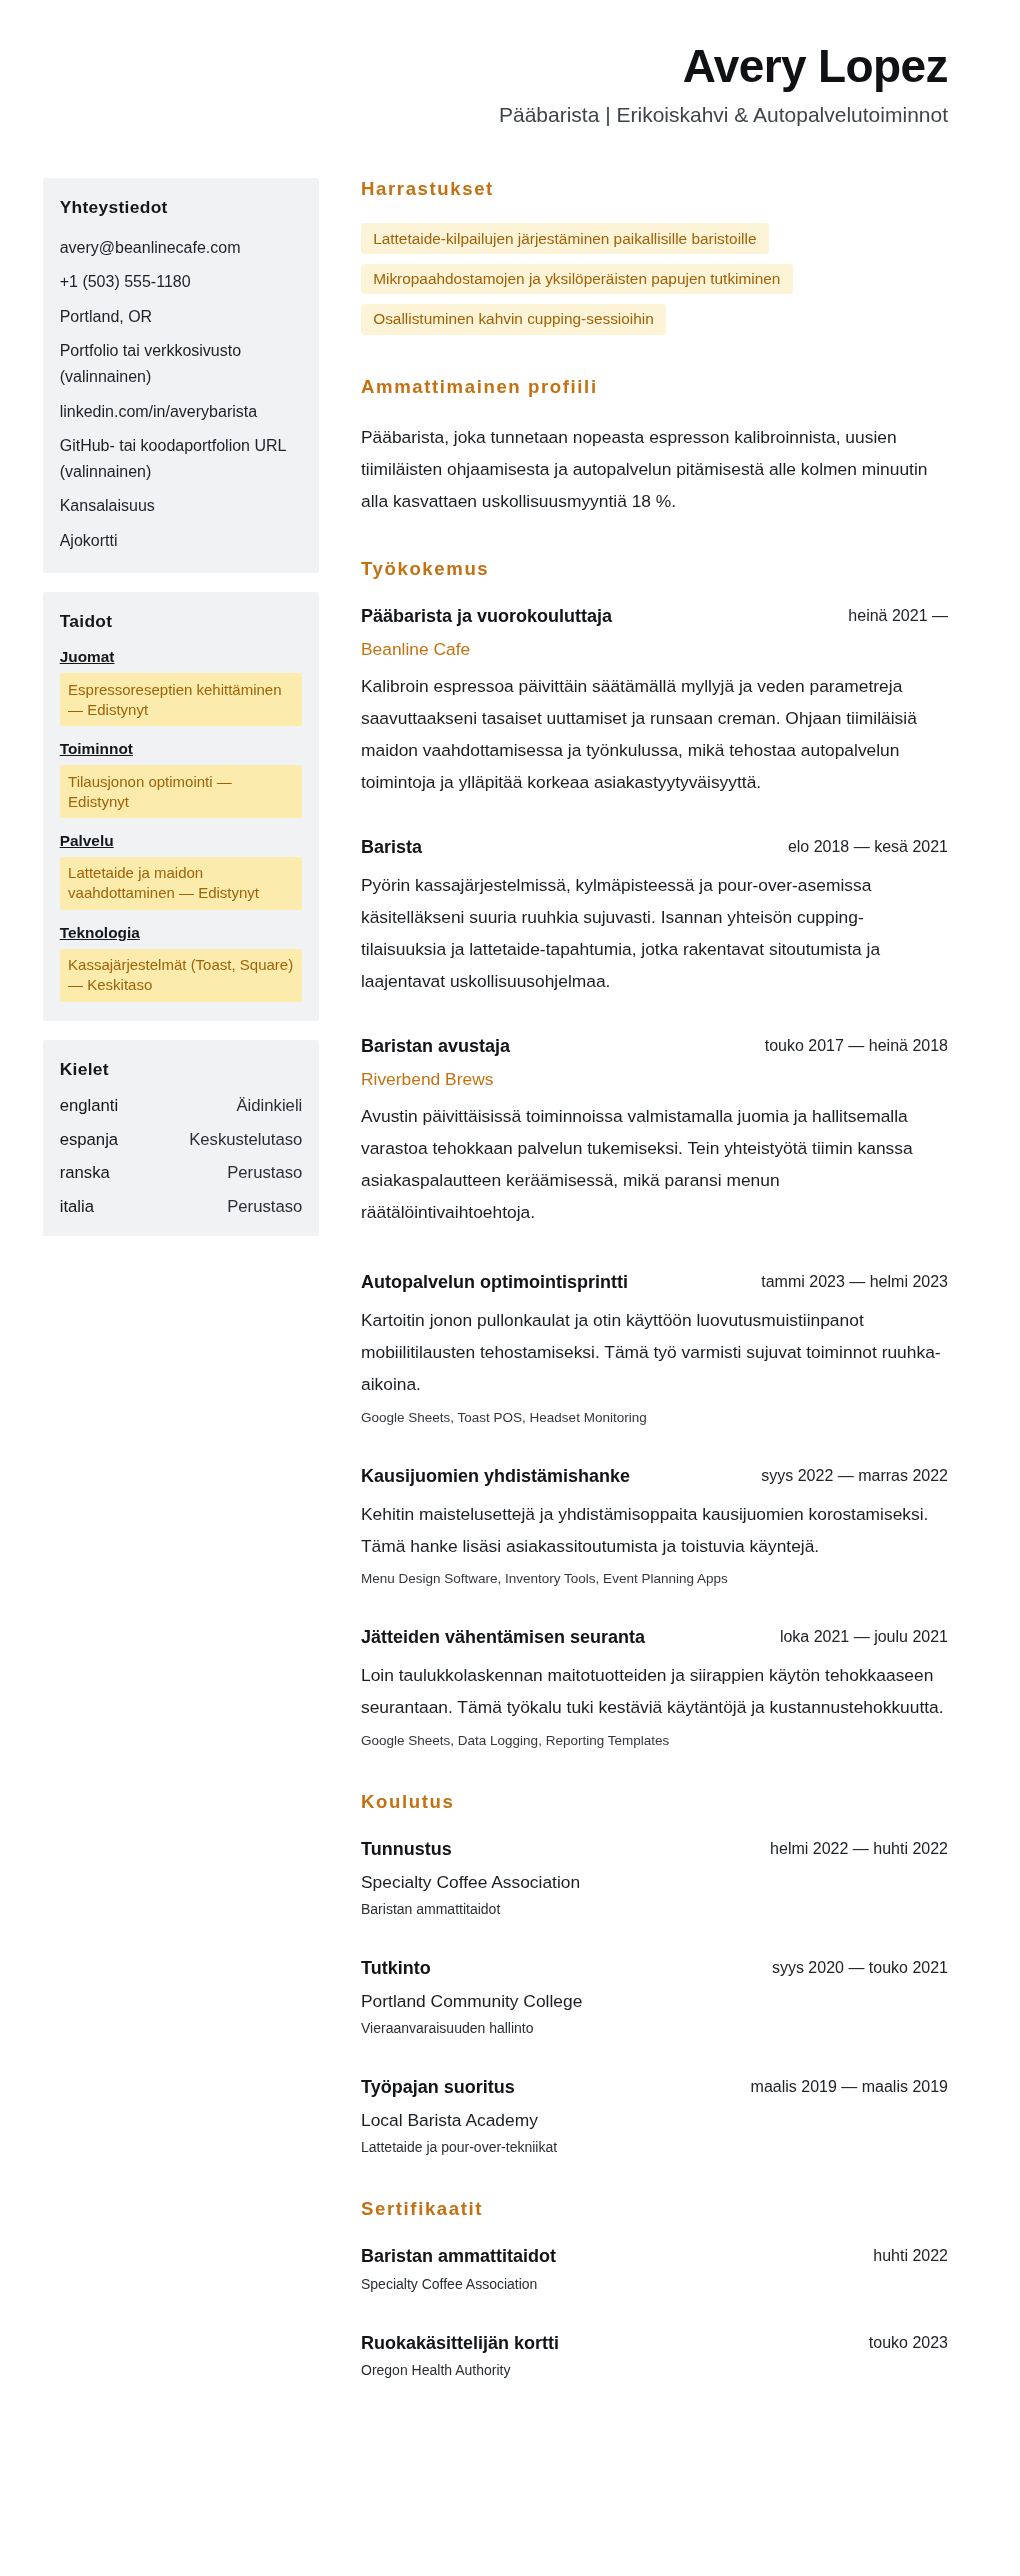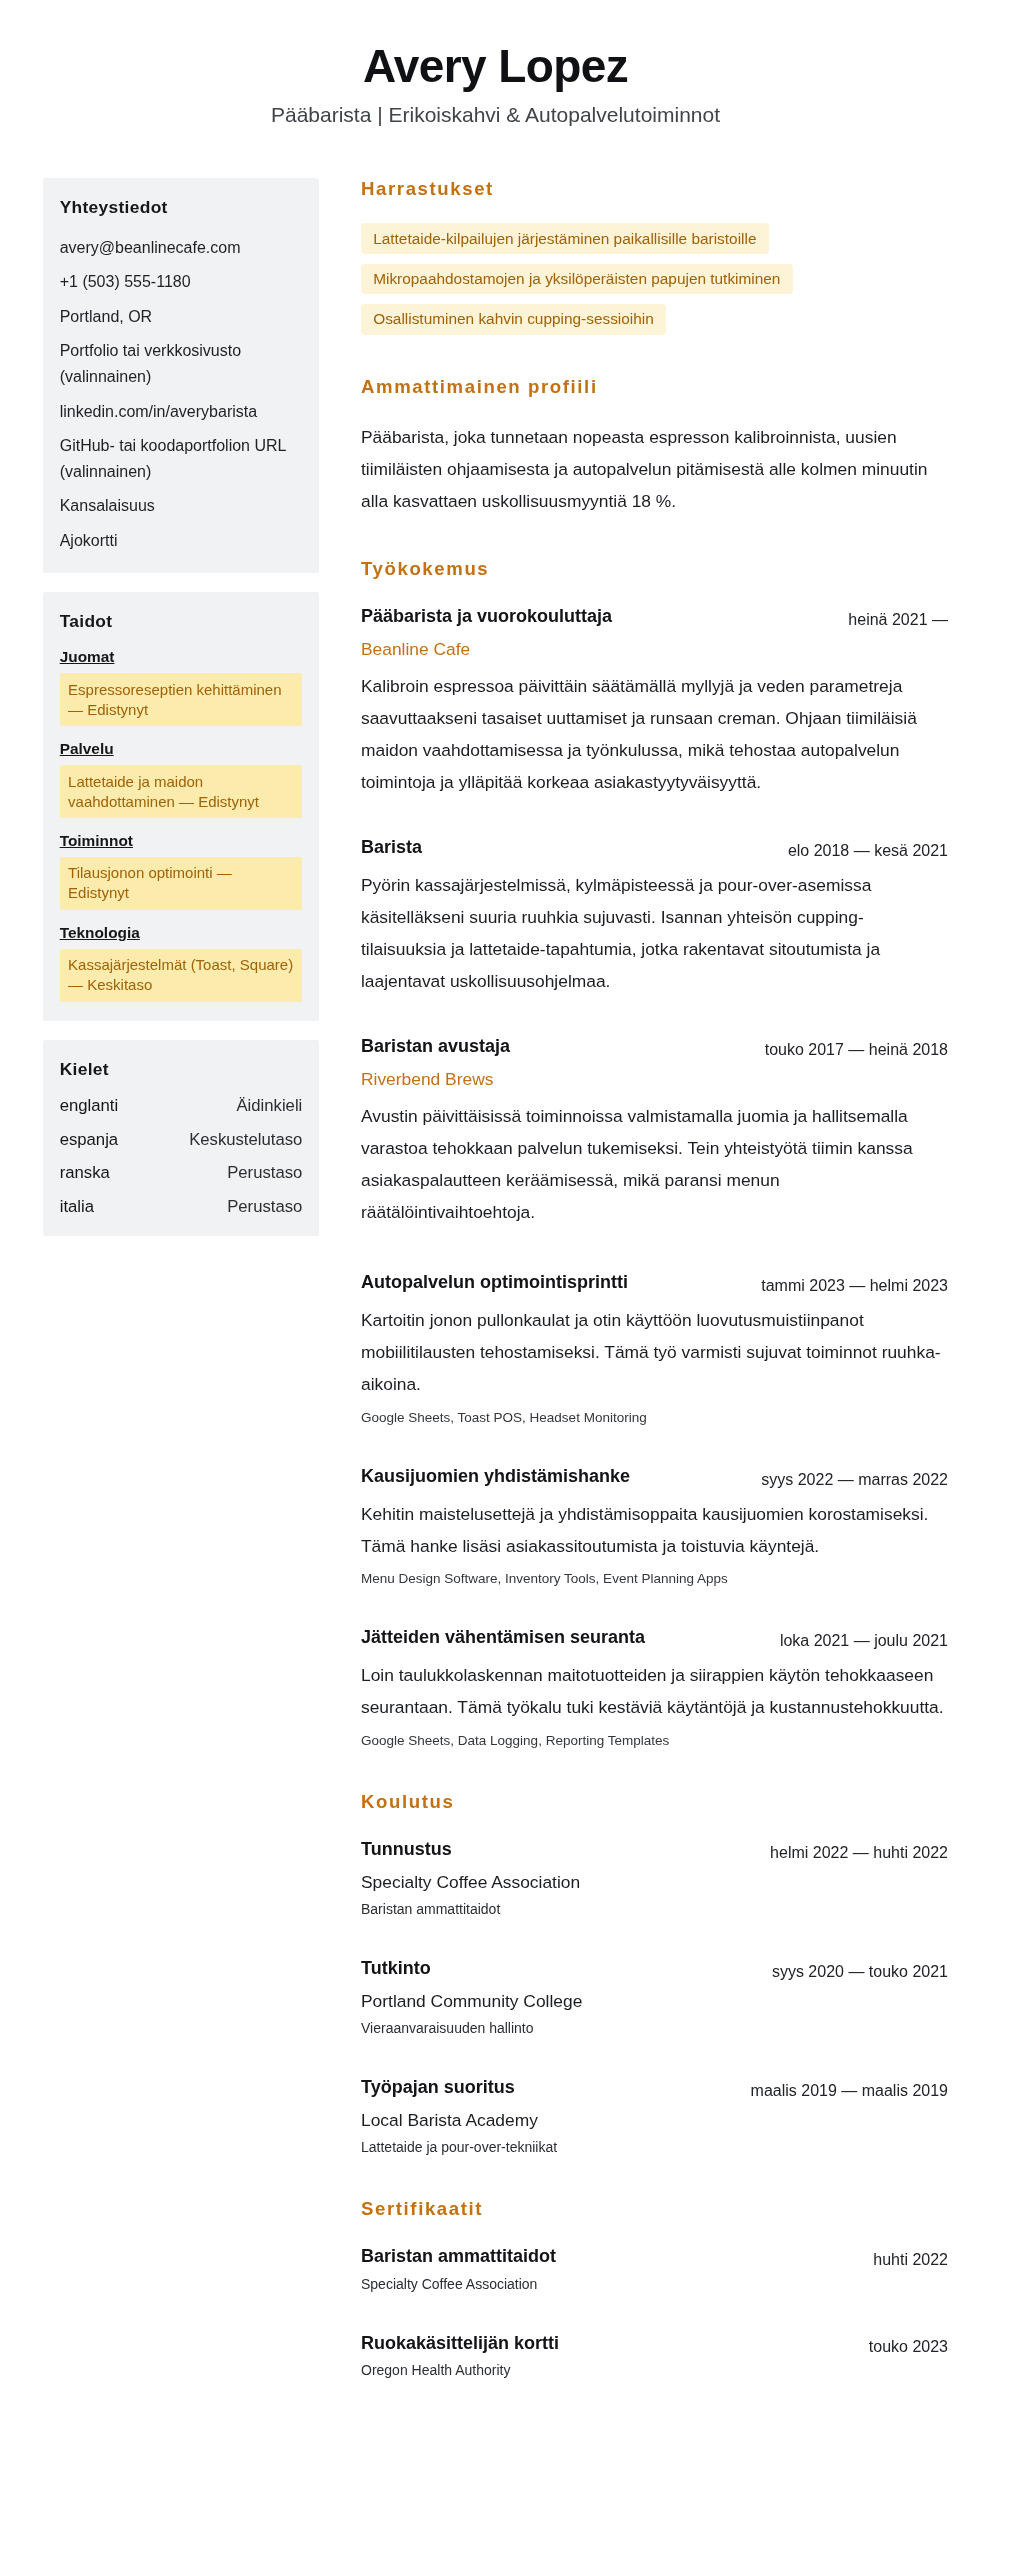--- a/index.html
+++ b/index.html
@@ -16,21 +16,21 @@
   body{
     width:1021px;
     min-height:2576px;
     font-family:"Liberation Sans","DejaVu Sans",sans-serif;
     color:var(--text);
     overflow-x:hidden;
   }
   .page{padding:39px 73px 39px 43px;}
 
   
-  .header{text-align:center;margin-bottom:51px;}
+  .header{text-align:right;margin-bottom:51px;}
   .name{font-size:46px;font-weight:700;color:#0f1114;letter-spacing:-0.6px;}
   .subtitle{font-size:21px;color:#3f4449;margin-top:10.3px;}
 
   
   .columns{display:flex;gap:42px;align-items:flex-start;}
   .sidebar{flex:0 0 276px;width:276px;display:flex;flex-direction:column;gap:19px;}
   .main{flex:1;min-width:0;}
 
   
   .side-box{background:var(--sidebar-bg);border-radius:2.6px;padding:19px 16.7px;}
@@ -52,21 +52,21 @@
   .section{margin-bottom:41px;}
   .sec-title{font-size:18.6px;font-weight:700;color:var(--accent);letter-spacing:1.6px;margin-bottom:23px;}
 
   .pills{display:flex;flex-direction:column;align-items:flex-start;gap:9.6px;}
   .pill{background:var(--pill-bg);color:var(--pill-text);font-size:15.4px;line-height:18px;padding:6.4px 12.2px;border-radius:3.9px;white-space:nowrap;}
 
   .para{font-size:17.4px;line-height:32px;color:#1b1e22;margin-top:23px;}
 
   .entry{margin-bottom:36px;}
   .entry:last-child{margin-bottom:0;}
-  .entry-head{display:flex;justify-content:space-between;align-items:flex-end;gap:34px;}
+  .entry-head{display:flex;justify-content:space-between;align-items:center;gap:34px;}
   .role{font-size:18px;font-weight:700;color:#121417;line-height:26px;}
   .dates{font-size:16px;color:#202327;white-space:nowrap;}
   .company{font-size:17.4px;color:var(--accent);margin-top:7.7px;line-height:24.4px;}
   .entry .para{margin-top:9px;}
   .tools{font-size:13.5px;color:#33373c;margin-top:7.7px;line-height:19px;}
 
   .school{font-size:17.4px;color:#1b1e22;margin-top:7.7px;line-height:24.4px;}
   .field{font-size:14px;color:#2a2e33;margin-top:5.8px;line-height:19px;}
   .issuer{font-size:14px;color:#2a2e33;margin-top:5.8px;line-height:19px;}
 </style>
@@ -96,26 +96,26 @@
         <div class="contact-item">Ajokortti</div>
       </section>
 
       <section class="side-box">
         <h2 class="side-title">Taidot</h2>
         <div class="skill-group">
           <div class="skill-cat">Juomat</div>
           <div class="skill-chip">Espressoreseptien kehittäminen — Edistynyt</div>
         </div>
         <div class="skill-group">
+          <div class="skill-cat">Toiminnot</div>
+          <div class="skill-chip">Tilausjonon optimointi — Edistynyt</div>
+        </div>
+        <div class="skill-group">
           <div class="skill-cat">Palvelu</div>
           <div class="skill-chip">Lattetaide ja maidon vaahdottaminen — Edistynyt</div>
-        </div>
-        <div class="skill-group">
-          <div class="skill-cat">Toiminnot</div>
-          <div class="skill-chip">Tilausjonon optimointi — Edistynyt</div>
         </div>
         <div class="skill-group">
           <div class="skill-cat">Teknologia</div>
           <div class="skill-chip">Kassajärjestelmät (Toast, Square) — Keskitaso</div>
         </div>
       </section>
 
       <section class="side-box">
         <h2 class="side-title">Kielet</h2>
         <div class="lang-row">

